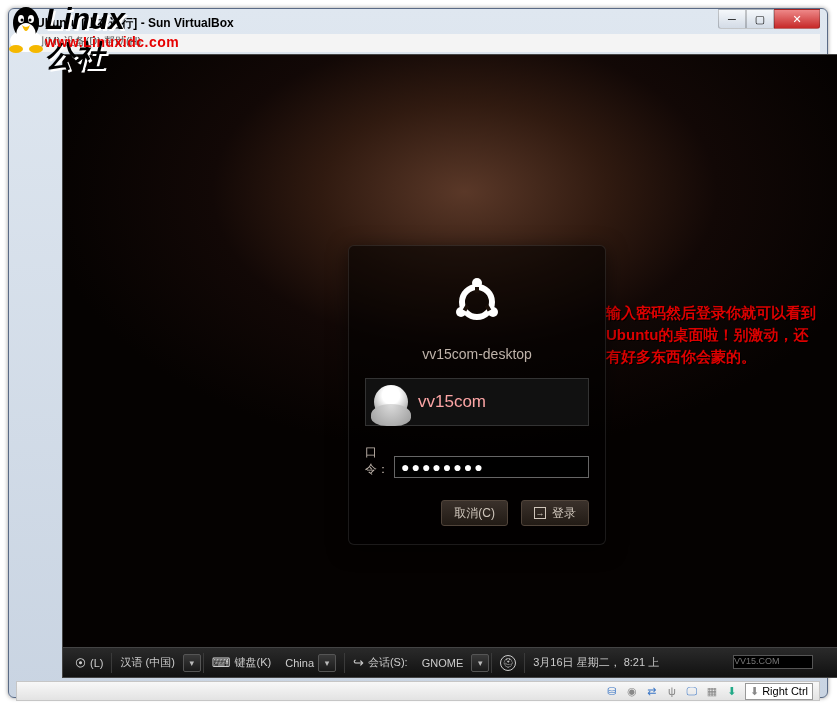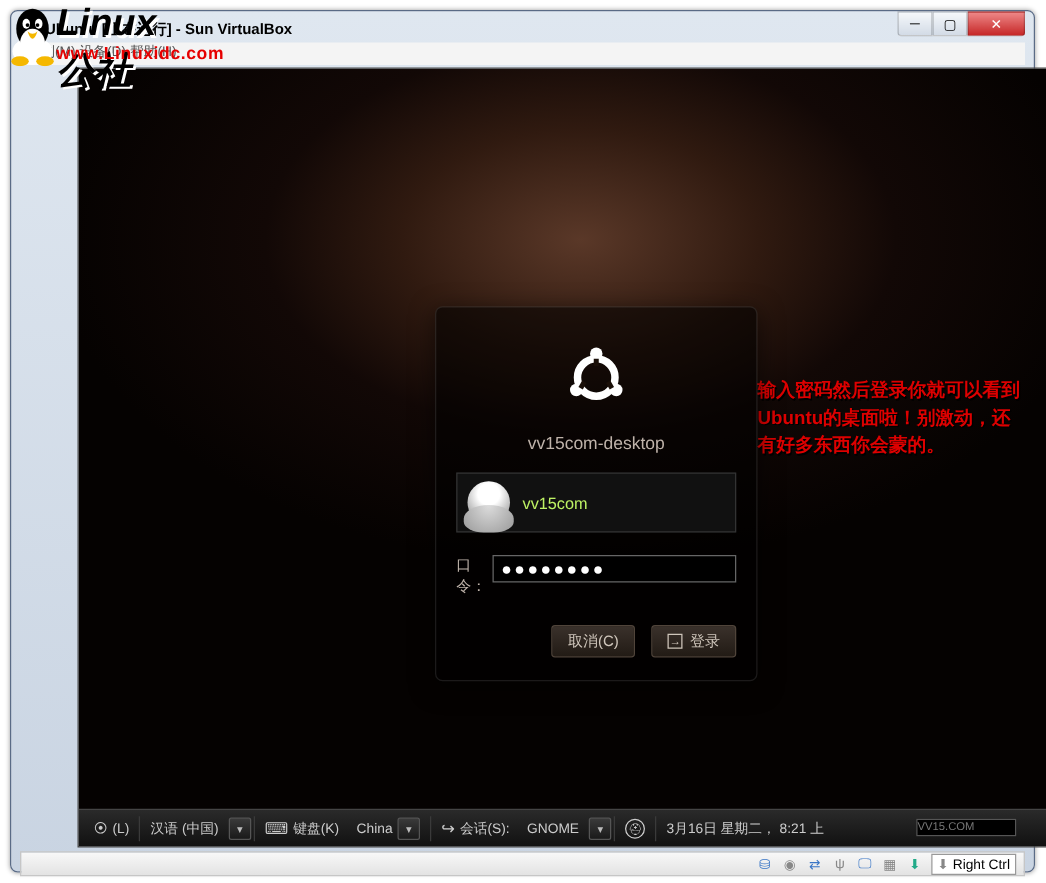--- a/index.html
+++ b/index.html
@@ -183,26 +183,26 @@
   content: "";
   position: absolute;
   top: 19px;
   left: -3px;
   width: 40px;
   height: 22px;
   background: radial-gradient(ellipse at 50% 0%, #ddd, #999);
   border-radius: 50% 50% 40% 40%;
 }
 .user-name {
-  color: #bef264;
-  font-size: 13px;
+  color: #fca5a5;
+  font-size: 17px;
 }
 .pw-row {
   display: flex;
-  align-items: flex-start;
+  align-items: flex-end;
   margin-bottom: 22px;
 }
 .pw-label {
   color: #bfb3aa;
   font-size: 12px;
 }
 .pw-input {
   flex: 1;
   height: 22px;
   background: #000;

